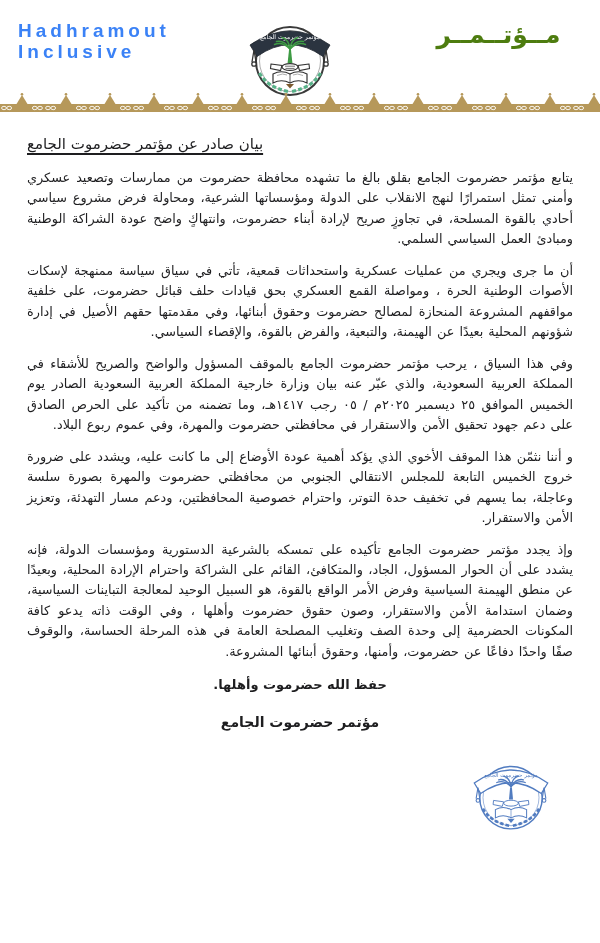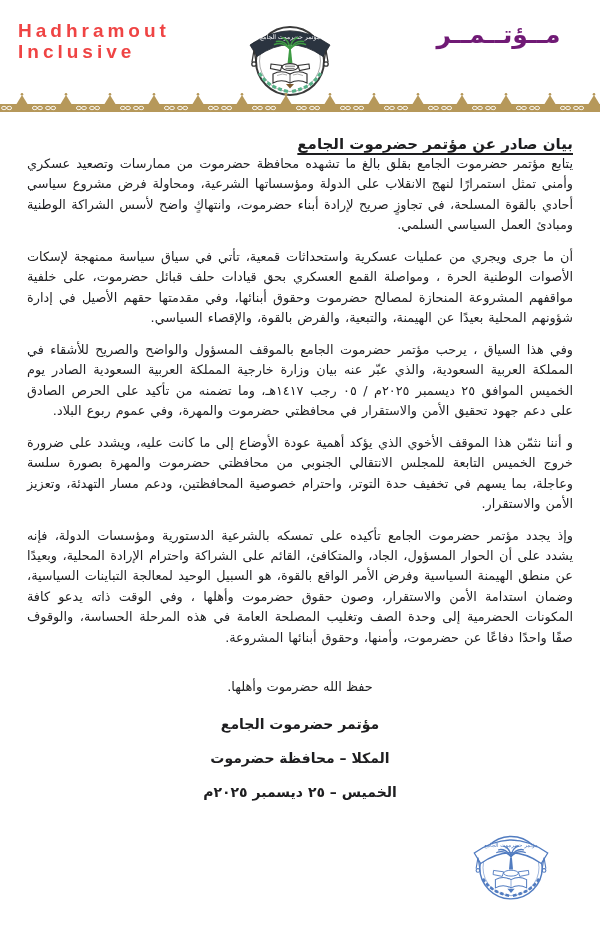--- a/index.html
+++ b/index.html
@@ -8,37 +8,37 @@
     width:600px; height:943px; margin:0 auto; background:#ffffff;
     font-family:"DejaVu Sans", sans-serif; color:#1e1e20;
     position:relative; overflow:hidden;
   }
   
   .header {
     display:flex; align-items:flex-start; justify-content:space-between;
     padding:20px 14px 0 18px; height:92px;
   }
   .en-logo { font-family:"Liberation Sans","DejaVu Sans",sans-serif; font-weight:800;
-    font-size:19px; line-height:1.12; letter-spacing:4px; color:#ef4444; white-space:nowrap; }
+    font-size:19px; line-height:1.12; letter-spacing:4px; color:#3b82f6; white-space:nowrap; }
   .emblem-wrap { margin-top:-6px; }
   .ar-logo { direction:rtl; text-align:center; font-weight:bold; font-size:25px;
-    line-height:1.02; color:#701a75; padding-top:2px; min-width:175px; }
+    line-height:1.02; color:#4d7c0f; padding-top:2px; min-width:175px; }
   .gold-border { display:block; width:600px; height:20px; }
   
   .doc { direction:rtl; padding:0 27px; }
   .title {
-    text-align:right; font-weight:bold; font-size:15px;
-    margin:23px 0 1px;
+    text-align:left; font-weight:normal; font-size:15px;
+    margin:23px 0 15px;
   }
   .title span { text-decoration:underline; text-underline-offset:4px; text-decoration-thickness:1.5px; }
   .doc p {
     font-size:12.8px; line-height:1.6; text-align:justify; text-align-last:right;
     margin-bottom:11px; word-spacing:1px;
   }
-  .closing { text-align:center; font-size:13px; margin:31px 0 22px; }
+  .closing { text-align:center; font-size:13px; margin:15px 0 22px;font-weight:bold; }
   .sig { text-align:center; font-weight:bold; font-size:14px; }
   .sig div { margin-bottom:18px; }
   .stamp-wrap { direction:ltr; margin-top:16px; margin-left:212px; width:118px; }
 </style>
 </head>
 <body>
 
 <div class="page">
 
   <div class="header">
@@ -117,32 +117,30 @@
     <rect x="0" y="12" width="600" height="8" fill="#b6985a"></rect>
     <rect x="0" y="0" width="600" height="20" fill="url(#bp)"></rect>
   </svg>
 
   <div class="doc">
 
     <h1 class="title">
       <span>بيان صادر عن مؤتمر حضرموت الجامع</span>
     </h1>
 
-    <p>يتابع مؤتمر حضرموت الجامع بقلق بالغ ما تشهده محافظة حضرموت من ممارسات وتصعيد عسكري وأمني تمثل استمرارًا لنهج الانقلاب على الدولة ومؤسساتها الشرعية، ومحاولة فرض مشروع سياسي أحادي بالقوة المسلحة، في تجاوزٍ صريح لإرادة أبناء حضرموت، وانتهاكٍ واضح لأسس الشراكة الوطنية ومبادئ العمل السياسي السلمي.</p>
+    <p>يتابع مؤتمر حضرموت الجامع بقلق بالغ ما تشهده محافظة حضرموت من ممارسات وتصعيد عسكري وأمني تمثل استمرارًا لنهج الانقلاب على الدولة ومؤسساتها الشرعية، ومحاولة فرض مشروع سياسي أحادي بالقوة المسلحة، في تجاوزٍ صريح لإرادة أبناء حضرموت، وانتهاكٍ واضح عودة الشراكة الوطنية ومبادئ العمل السياسي السلمي.</p>
     <p>أن ما جرى ويجري من عمليات عسكرية واستحداثات قمعية، تأتي في سياق سياسة ممنهجة لإسكات الأصوات الوطنية الحرة ، ومواصلة القمع العسكري بحق قيادات حلف قبائل حضرموت، على خلفية مواقفهم المشروعة المنحازة لمصالح حضرموت وحقوق أبنائها، وفي مقدمتها حقهم الأصيل في إدارة شؤونهم المحلية بعيدًا عن الهيمنة، والتبعية، والفرض بالقوة، والإقصاء السياسي.</p>
     <p>وفي هذا السياق ، يرحب مؤتمر حضرموت الجامع بالموقف المسؤول والواضح والصريح للأشقاء في المملكة العربية السعودية،  والذي عبّر عنه بيان وزارة خارجية المملكة العربية السعودية الصادر يوم الخميس الموافق ٢٥ ديسمبر ٢٠٢٥م / ٠٥ رجب ١٤١٧هـ، وما تضمنه من تأكيد على الحرص الصادق على دعم جهود تحقيق الأمن والاستقرار في محافظتي حضرموت والمهرة، وفي عموم ربوع البلاد.</p>
     <p>و أننا نثمّن هذا الموقف الأخوي الذي يؤكد أهمية عودة الأوضاع إلى ما كانت عليه، ويشدد على ضرورة خروج الخميس التابعة للمجلس الانتقالي الجنوبي من محافظتي حضرموت والمهرة بصورة سلسة وعاجلة، بما يسهم في تخفيف حدة التوتر، واحترام خصوصية المحافظتين، ودعم مسار التهدئة، وتعزيز الأمن والاستقرار.</p>
     <p>وإذ يجدد مؤتمر حضرموت الجامع تأكيده على تمسكه بالشرعية الدستورية ومؤسسات الدولة، فإنه يشدد على أن الحوار المسؤول، الجاد، والمتكافئ، القائم على الشراكة واحترام الإرادة المحلية، وبعيدًا عن منطق الهيمنة السياسية وفرض الأمر الواقع بالقوة، هو السبيل الوحيد لمعالجة التباينات السياسية، وضمان استدامة الأمن والاستقرار، وصون حقوق حضرموت وأهلها ، وفي الوقت ذاته يدعو كافة المكونات الحضرمية إلى وحدة الصف وتغليب المصلحة العامة في هذه المرحلة الحساسة، والوقوف صفًا واحدًا دفاعًا عن حضرموت، وأمنها، وحقوق أبنائها المشروعة.</p>
 
     <div class="closing">حفظ الله حضرموت وأهلها.</div>
 
     <div class="sig">
       <div>مؤتمر حضرموت الجامع</div>
-      <div>المكلا – محافظة حضرموت</div>
-      <div>الخميس – ٢٥ ديسمبر ٢٠٢٥م</div>
     </div>
 
     <div class="stamp-wrap">
       <svg width="112" height="92" viewBox="0 0 122 92" opacity="0.88">
         <g stroke="#3a6ab8" fill="none">
           <circle cx="61" cy="50" r="34" stroke-width="1.6"></circle>
           <circle cx="61" cy="50" r="30.5" stroke-width="0.6"></circle>
           <path d="M21 34 Q61 6 101 34 L94 45.5 Q61 22 28 45.5 Z" stroke-width="1.4" fill="#ffffff"></path>
         </g>
         <text x="61" y="28" font-size="6" fill="#3a6ab8" text-anchor="middle">مؤتمر حضرموت الجامع</text>

